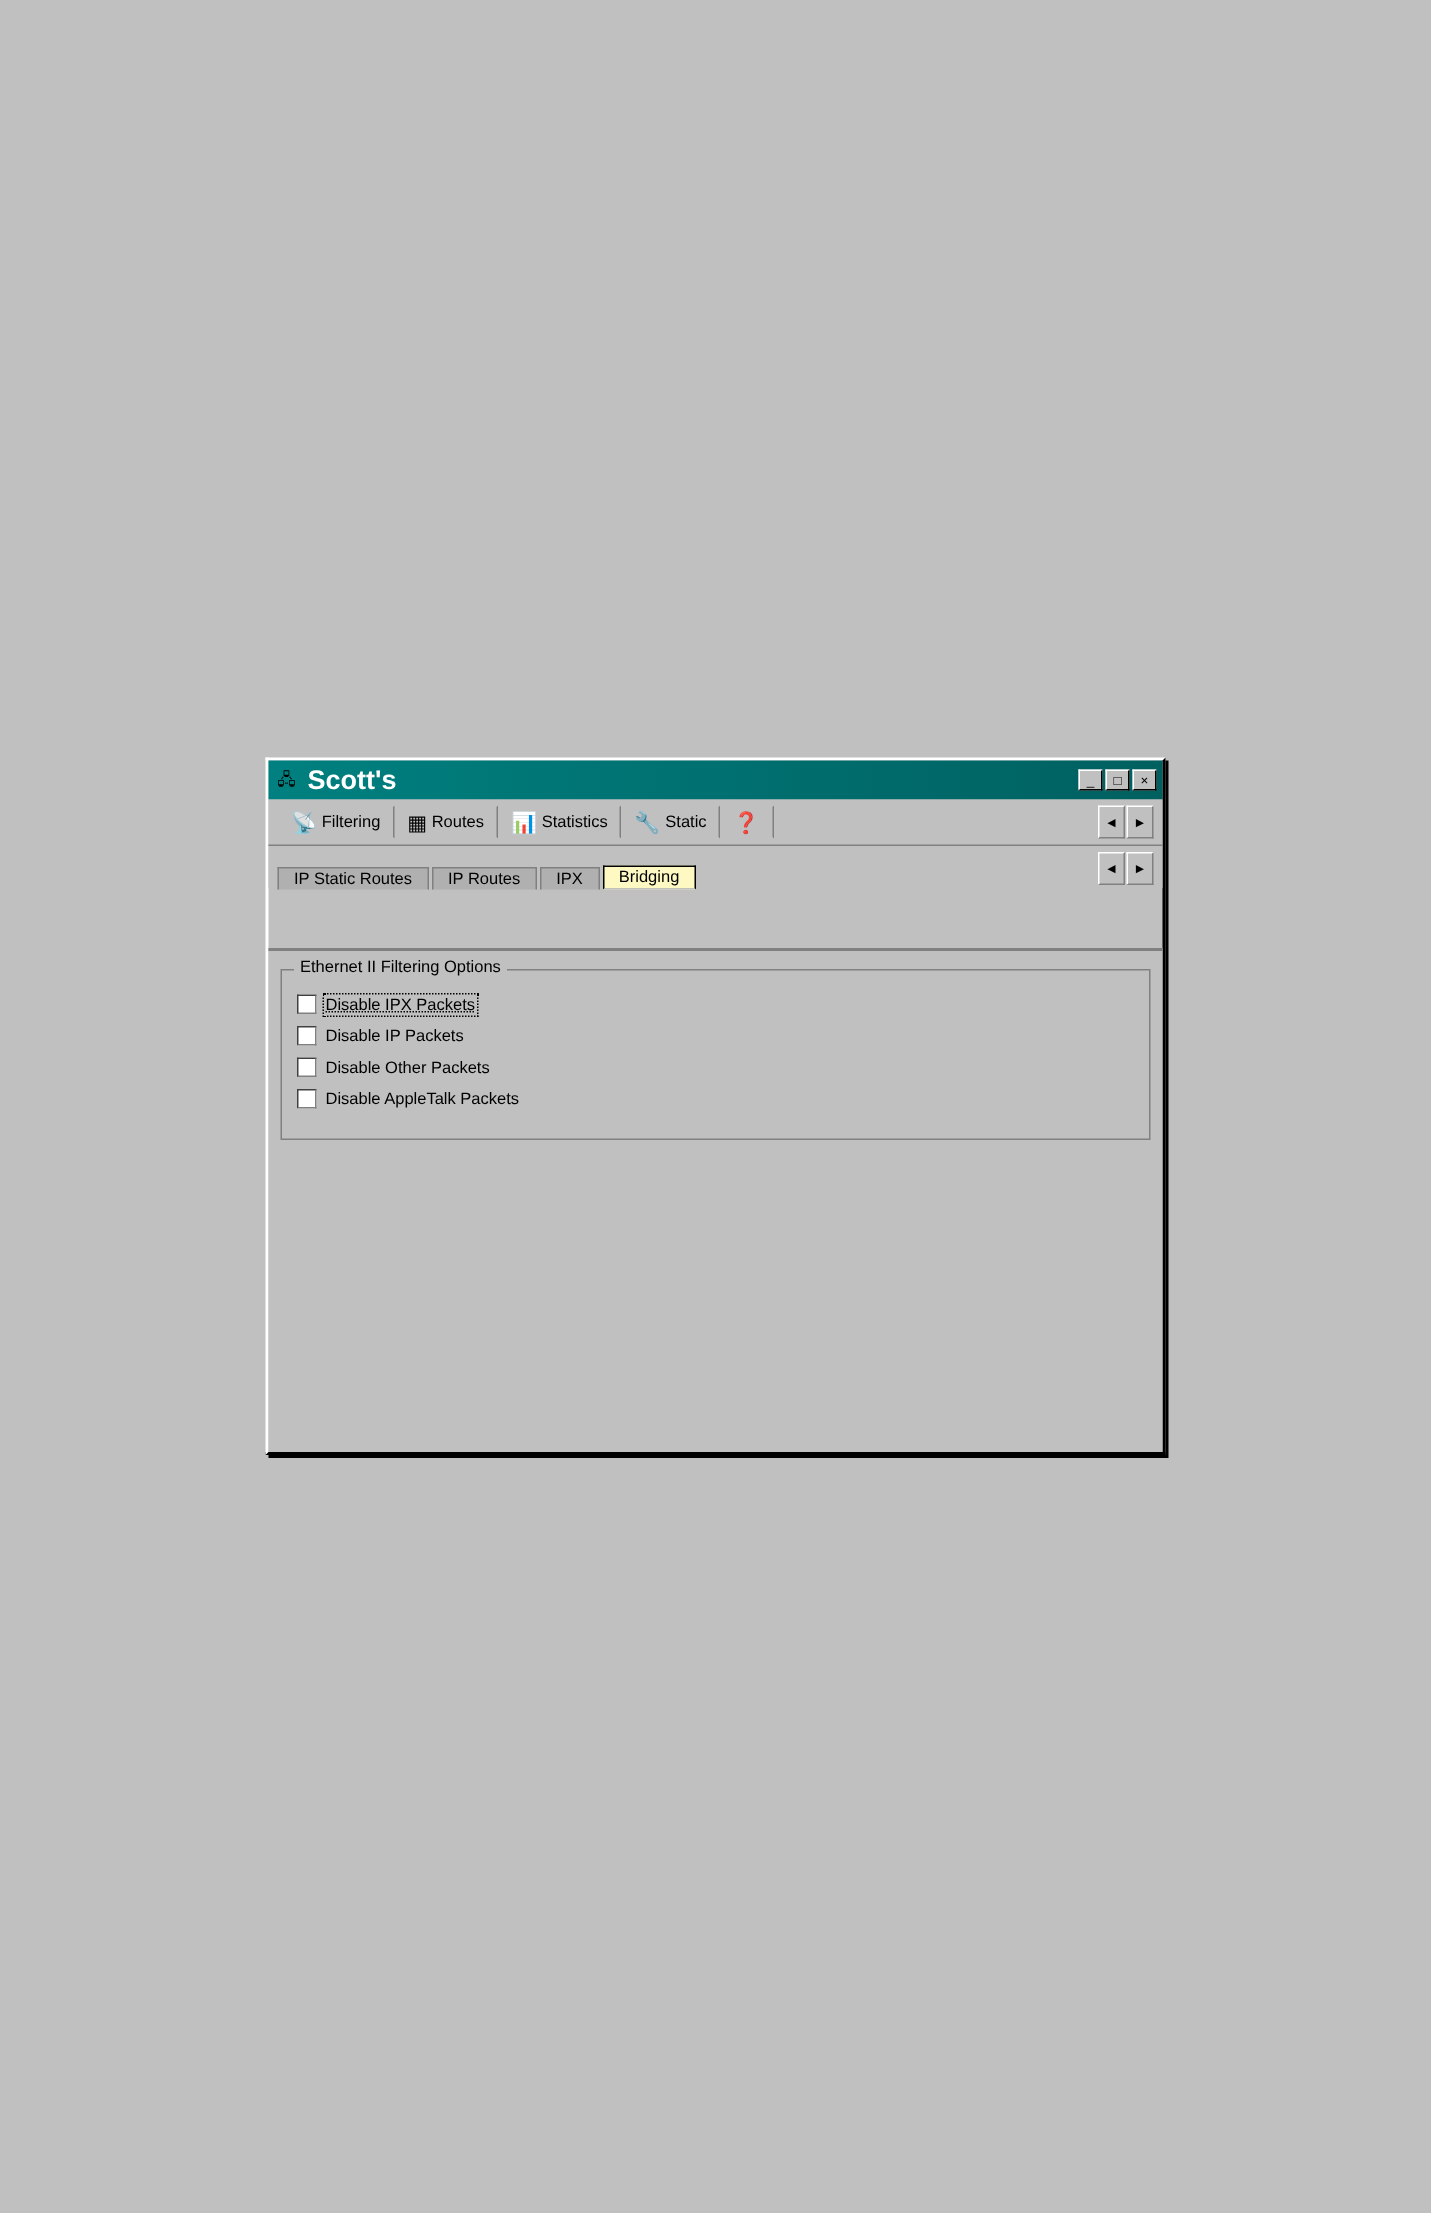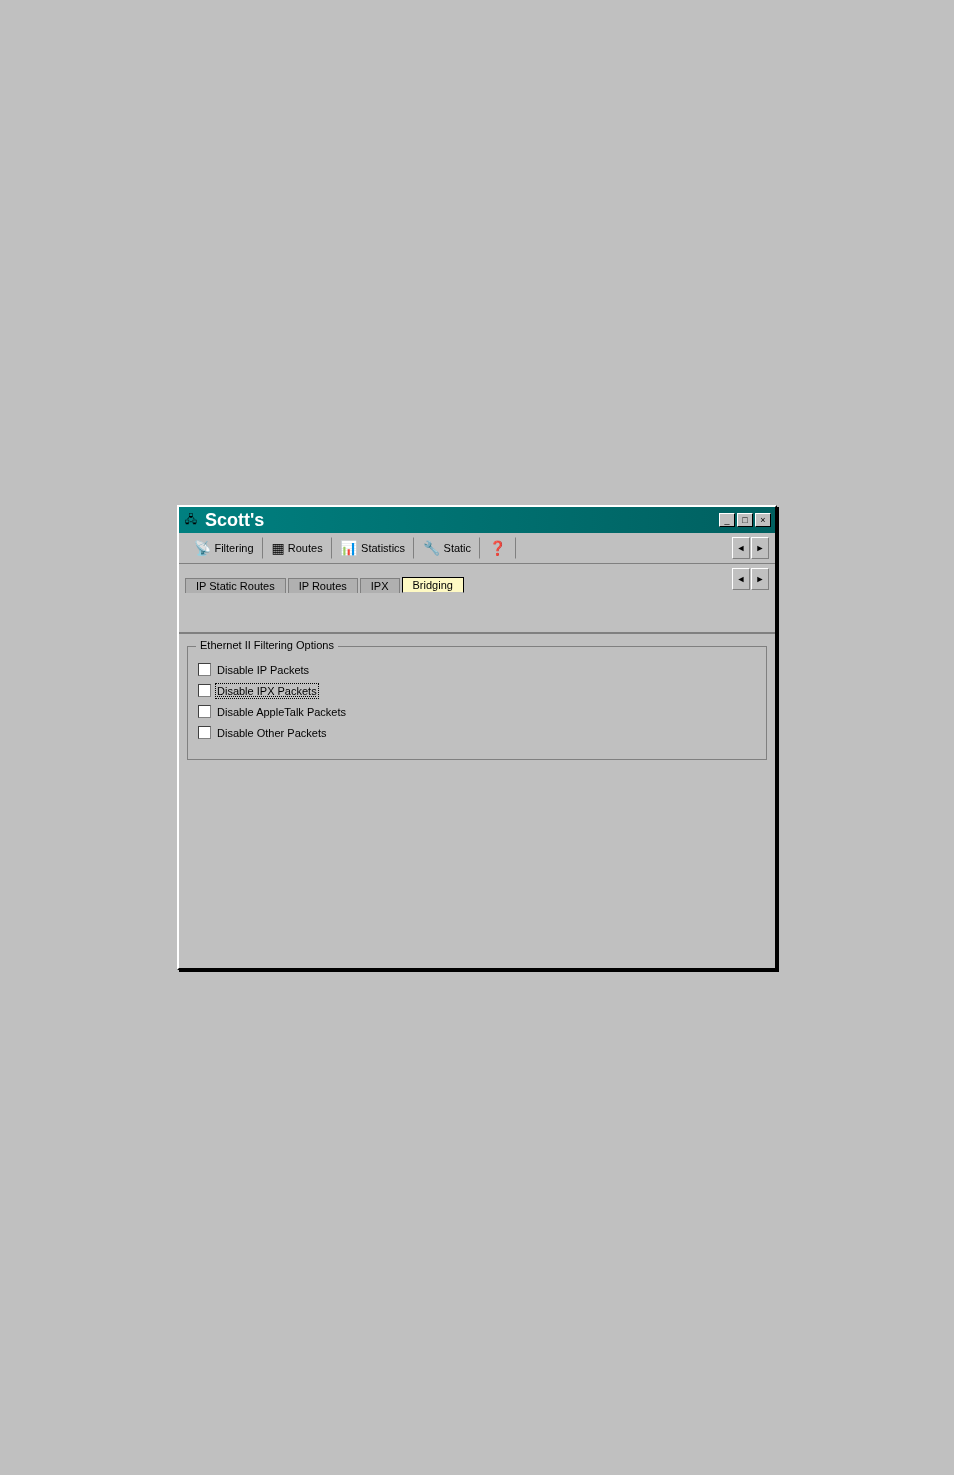--- a/index.html
+++ b/index.html
@@ -283,35 +283,35 @@
       <div class="nav-btn">►</div>
     </div>
   </div>
 
   <div class="content-area">
     <div class="group-box">
       <span class="group-box-legend">Ethernet II Filtering Options</span>
 
       <div class="checkbox-row">
         <div class="checkbox"></div>
+        <span class="checkbox-label dotted-label">Disable IPX Packets</span>
+      </div>
+
+      <div class="checkbox-row">
+        <div class="checkbox"></div>
         <span class="checkbox-label">Disable IP Packets</span>
       </div>
 
+
       <div class="checkbox-row">
         <div class="checkbox"></div>
-        <span class="checkbox-label dotted-label">Disable IPX Packets</span>
+        <span class="checkbox-label">Disable Other Packets</span>
       </div>
-
 
       <div class="checkbox-row">
         <div class="checkbox"></div>
         <span class="checkbox-label">Disable AppleTalk Packets</span>
       </div>
-
-      <div class="checkbox-row">
-        <div class="checkbox"></div>
-        <span class="checkbox-label">Disable Other Packets</span>
-      </div>
     </div>
 
     <div class="bottom-area"></div>
   </div>
 </div>
 
 </body></html>

